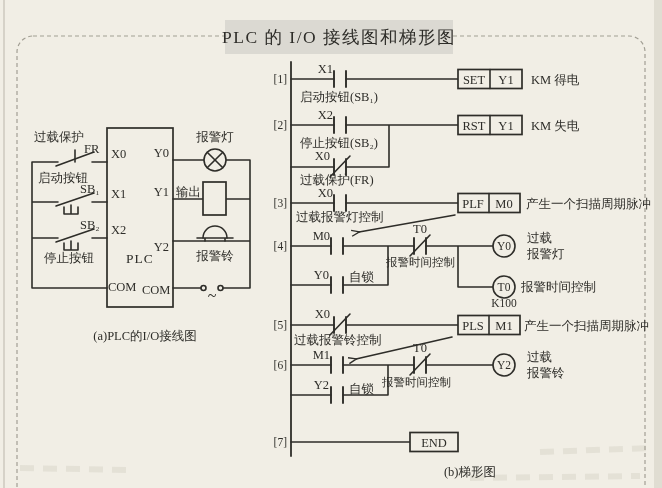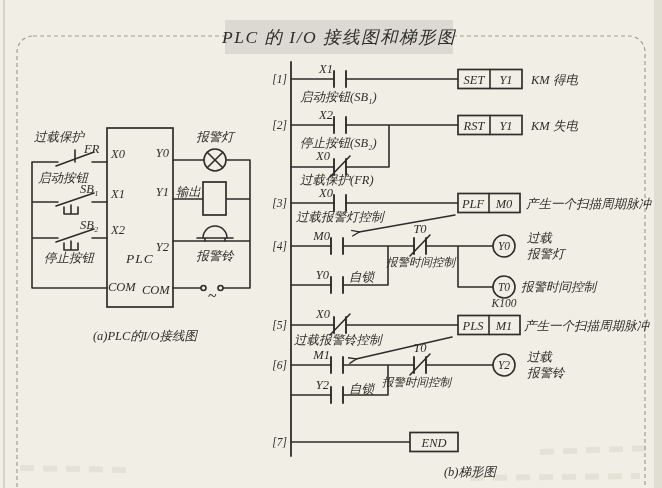--- a/index.html
+++ b/index.html
@@ -4,21 +4,21 @@
 <style>
   :root{
     --paper:#f1eee5; --ink:#2e2d29; --frame:#a29f94; --title_bg:#dbd9d2;
   }
   html,body{margin:0;padding:0;}
   body{
     width:662px;height:488px;overflow:hidden;
     background:#e9e6dd;
     font-family:"Liberation Serif","DejaVu Serif",serif;
   }
-  .page{position:absolute;left:0;top:0;width:662px;height:488px;background:var(--paper);font-style:italic;}
+  .page{position:absolute;left:0;top:0;width:662px;height:488px;background:var(--paper);}
   svg{position:absolute;left:0;top:0;}
   .wire{stroke:var(--ink);stroke-width:1.6;fill:none;stroke-linecap:round;}
   .wire-bold{stroke:var(--ink);stroke-width:1.8;fill:none;stroke-linecap:round;}
   .bars{stroke:var(--ink);stroke-width:1.9;fill:none;stroke-linecap:round;}
   .boxline{stroke:var(--ink);stroke-width:1.7;fill:var(--paper);}
   .coil{stroke:var(--ink);stroke-width:1.6;fill:var(--paper);}
   .frame-line{stroke:var(--frame);stroke-width:1.2;fill:none;stroke-dasharray:4 3;}
   text{fill:var(--ink);font-family:"Liberation Serif","DejaVu Serif",serif;}
   .t12{font-size:12.5px;}
   .t11{font-size:11.5px;}

